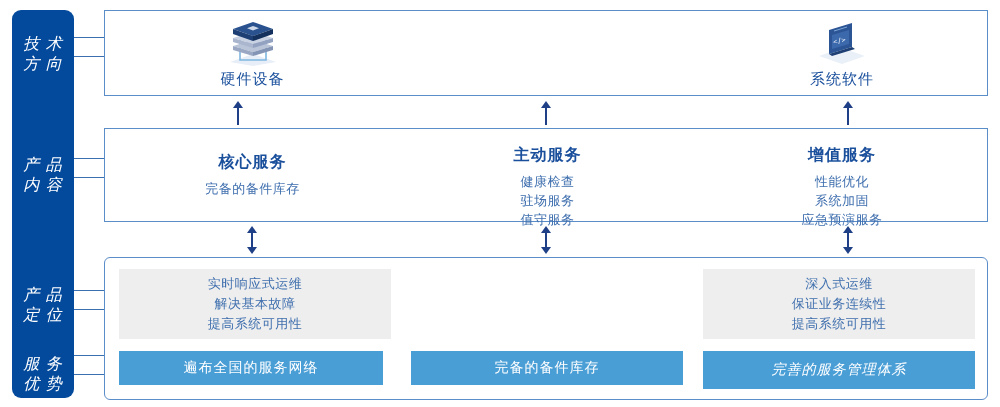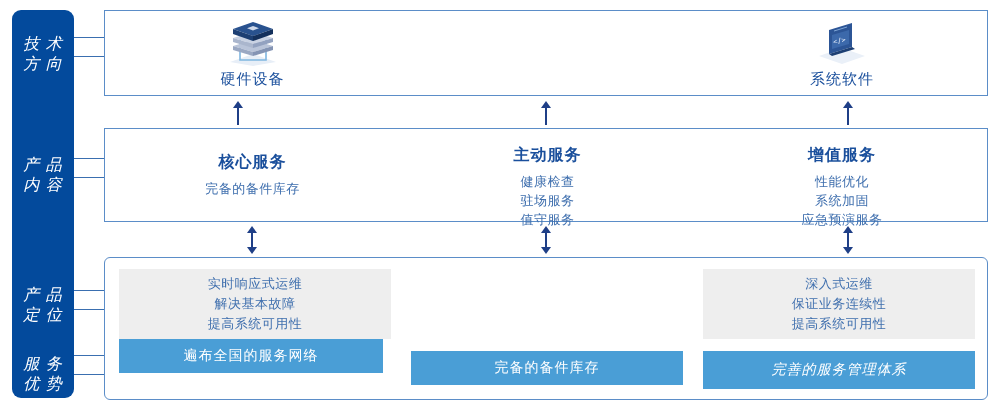--- a/index.html
+++ b/index.html
@@ -306,21 +306,21 @@
       <div class="grey-line">提高系统可用性</div>
     </div>
 
 
     <div class="grey-card" style="left:598px; top:11px; width:272px; height:70px;text-align:right;">
       <div class="grey-line">深入式运维</div>
       <div class="grey-line">保证业务连续性</div>
       <div class="grey-line">提高系统可用性</div>
     </div>
 
-    <div class="blue-bar" style="left:14px; top:81px; width:264px; height:34px;align-items:center;">
+    <div class="blue-bar" style="left:14px; top:93px; width:264px; height:34px;align-items:center;">
       <span class="blue-bar-text">遍布全国的服务网络</span>
     </div>
     <div class="blue-bar" style="left:306px; top:93px; width:272px; height:34px;">
       <span class="blue-bar-text">完备的备件库存</span>
     </div>
     <div class="blue-bar" style="left:598px; top:93px; width:272px; height:38px;font-style:italic;">
       <span class="blue-bar-text">完善的服务管理体系</span>
     </div>
   </div>
 

